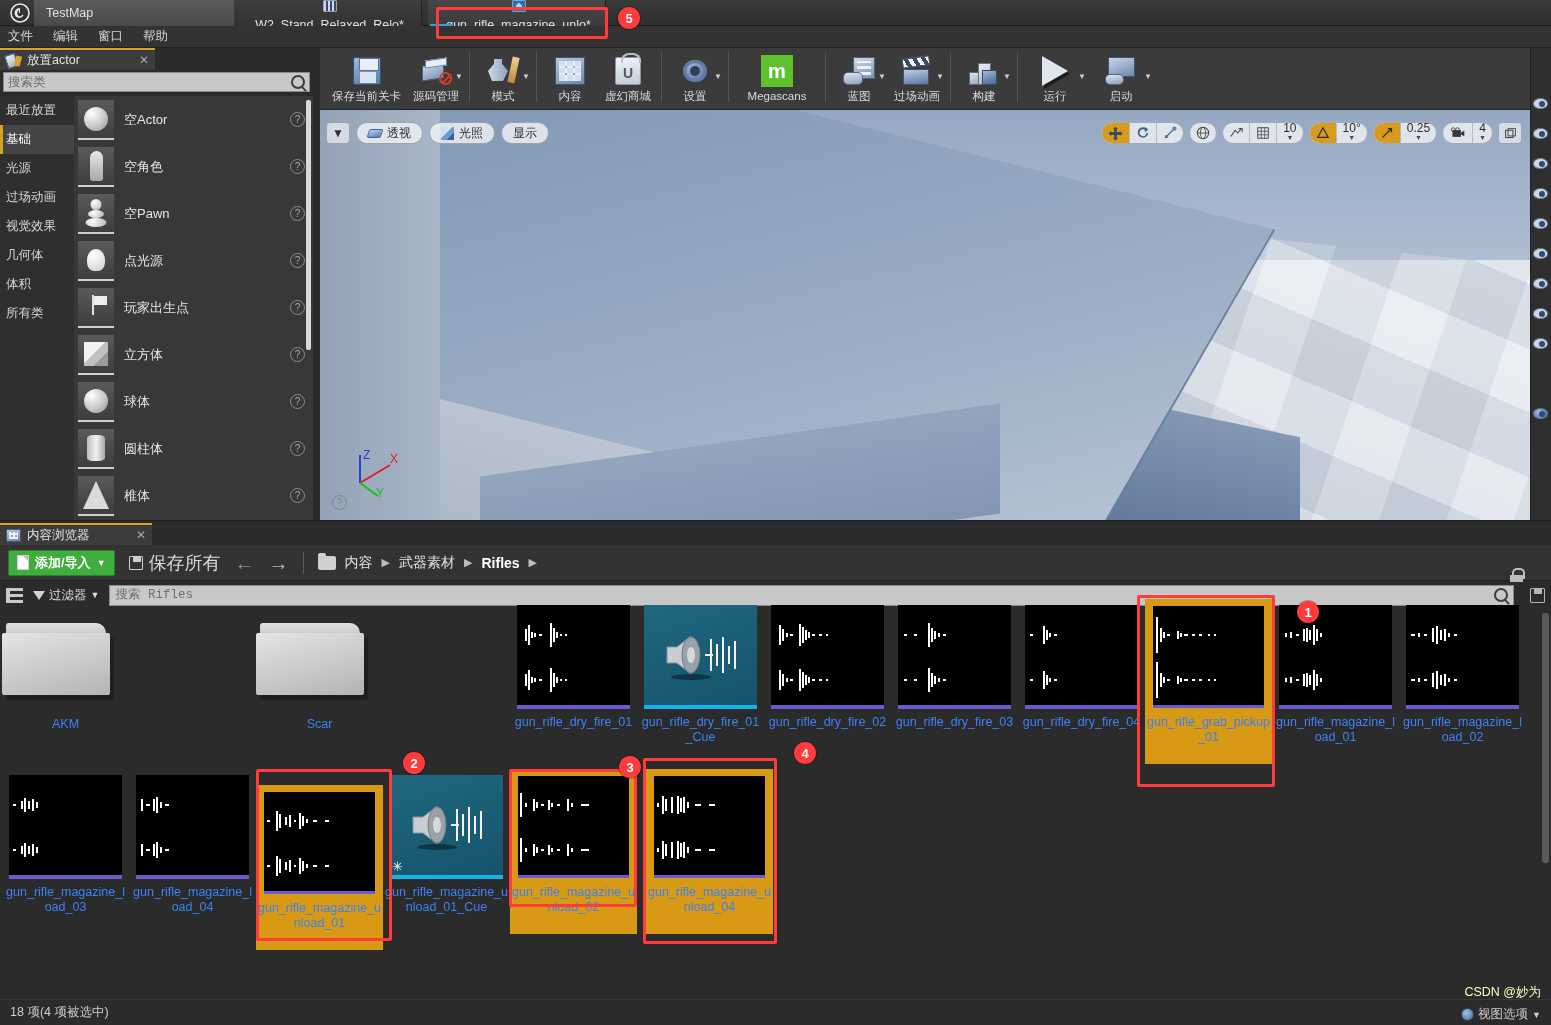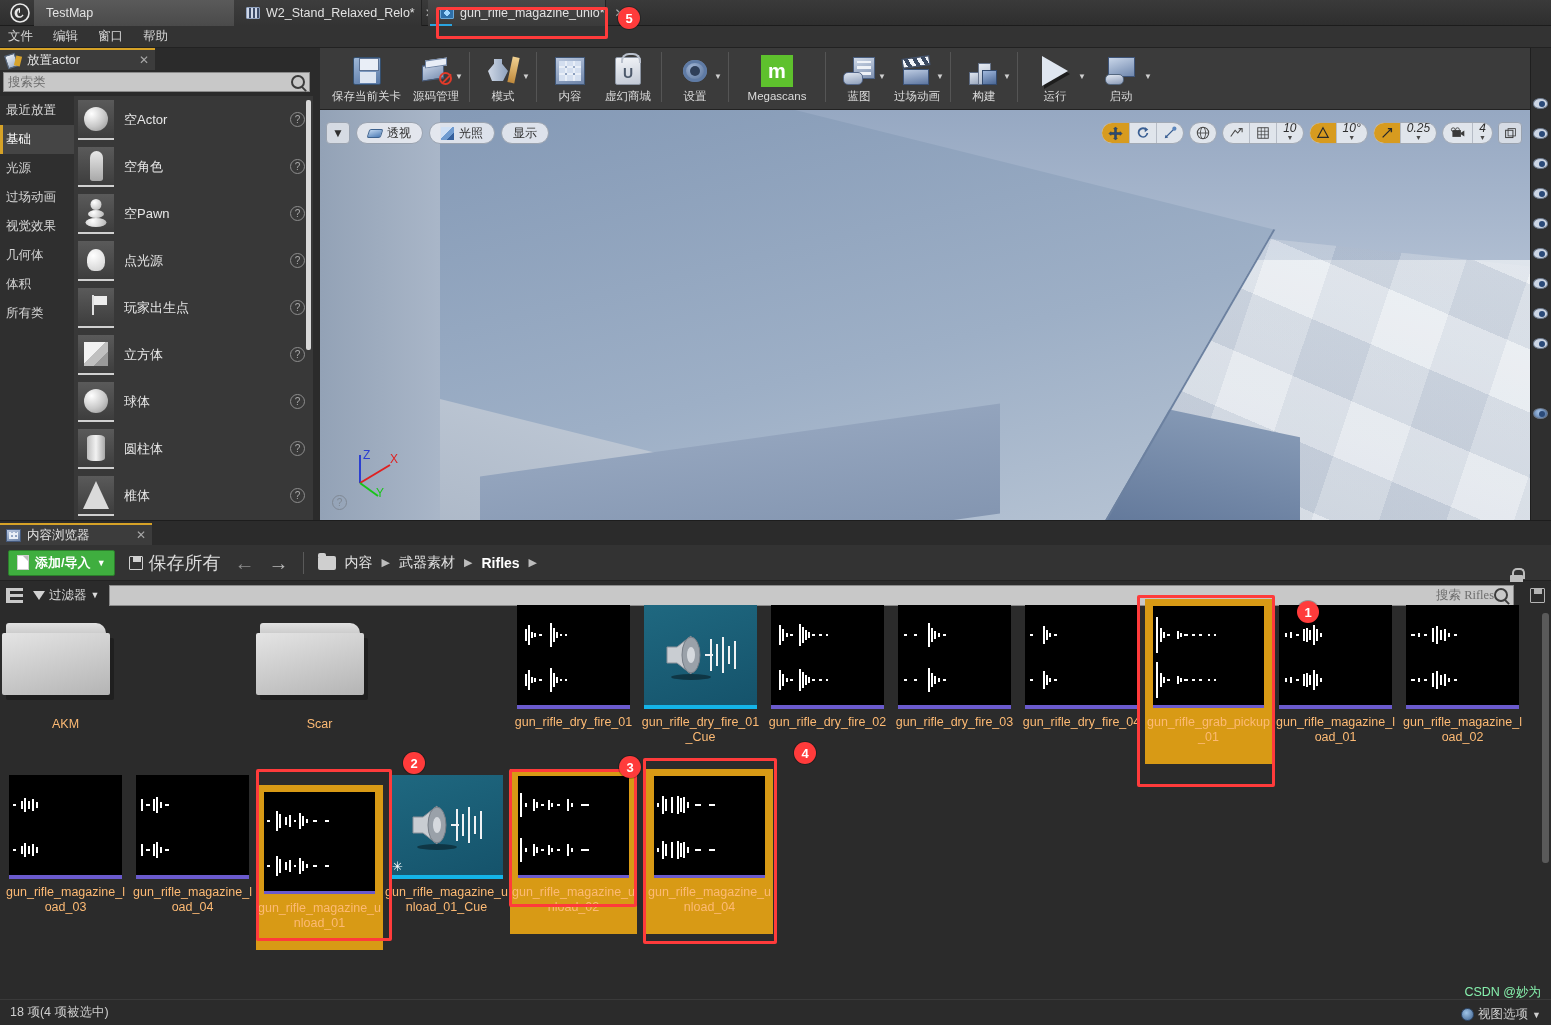--- a/index.html
+++ b/index.html
@@ -25,21 +25,21 @@
     font-size: 17px; color: #e8e8e8; font-weight: bold;
   }
   .tab {
     position: absolute; top: 0; height: 26px;
     display: flex; align-items: center; gap: 6px;
     padding: 0 8px 0 12px;
     font-size: 12.5px; color: #e2e2e2;
     border-right: 1px solid #232323;
   }
   .tab.active { background: linear-gradient(180deg,#5a5a5a,#4a4a4a); }
-  .tab.inactive { background: linear-gradient(180deg,#3d3d3d,#333); }
+  .tab.inactive { background: linear-gradient(180deg,#3d3d3d,#333); flex-direction: column; }
   .tab .tab-ico {
     width: 14px; height: 12px; flex: 0 0 auto; display:inline-block;
     background:
       repeating-linear-gradient(90deg,#cfd8e8 0 2px,#3b4a66 2px 4px),
       #47566f;
     border: 1px solid #8fa0bd; border-radius: 1px;
   }
   .tab .tab-ico.blue {
     background: radial-gradient(circle at 50% 50%, #9fd8ff 0 35%, #2e6fa8 36% 100%);
     border-color:#6aa8d8;
@@ -174,21 +174,21 @@
 
   .vp-toolbar-l{position:absolute;left:6px;top:12px;display:flex;align-items:center;gap:6px;}
   .vp-btn{height:22px;border:1px solid #9aa3b0;border-radius:11px;background:rgba(240,242,246,.82);
     display:flex;align-items:center;gap:5px;padding:0 11px;font-size:12px;color:#2f2f2f;}
   .vp-btn.sq{width:24px;padding:0;justify-content:center;border-radius:4px;background:rgba(225,228,234,.85);}
   .vp-dot-persp{width:14px;height:9px;background:linear-gradient(160deg,#bcd4ef,#4d7cb5);border:1px solid #3d628f;border-radius:2px;transform:skewX(-18deg);}
   .vp-dot-light{width:13px;height:13px;background:linear-gradient(135deg,#cfe0f5 0 45%,#6f9bd0 45% 72%,#35609c 72%);}
   .vp-toolbar-r{position:absolute;right:8px;top:12px;display:flex;align-items:center;gap:5px;}
   .vgrp{display:flex;align-items:center;border:1px solid #a2aab6;border-radius:11px;overflow:hidden;background:rgba(236,238,242,.85);height:22px;}
   .vgrp > div{height:22px;display:flex;align-items:center;justify-content:center;padding:0 6px;font-size:12px;color:#2d2d2d;border-right:1px solid #b6bcc6;}
-  .vgrp > div:last-child{border-right:0;font-style:italic;}
+  .vgrp > div:last-child{border-right:0;}
   .vgrp .on{background:#d79b1f;}
   .num-w-caret{flex-direction:column;line-height:10px;}
   .num-w-caret small{font-size:7px;color:#4a4a4a;}
   .gz-axes{position:absolute;left:22px;bottom:22px;width:60px;height:55px;}
   .vp-help{position:absolute;left:12px;bottom:10px;width:15px;height:15px;border:1px solid #7f8894;border-radius:50%;color:#7f8894;font-size:10px;display:flex;align-items:center;justify-content:center;}
 
   
   .outliner{position:absolute;left:1530px;top:48px;width:21px;height:472px;background:#2f2f2f;border-left:1px solid #1f1f1f;}
   .ol-row{height:30px;display:flex;align-items:center;padding-left:2px;}
   .eye{width:15px;height:11px;border-radius:50% 50% 45% 45%;background:#cdd6e4;border:1px solid #6d7a8d;position:relative;}
@@ -223,30 +223,30 @@
   .lock-ico{position:absolute;right:28px;top:30px;width:13px;height:11px;background:#bdbdbd;border-radius:1px;}
   .lock-ico:before{content:"";position:absolute;left:2px;top:-7px;width:9px;height:9px;border:2px solid #bdbdbd;border-bottom:none;border-radius:5px 5px 0 0;}
 
   .cb-filterbar{position:absolute;left:0;top:61px;width:1551px;height:26px;background:#2b2b2b;display:flex;align-items:center;padding:0 6px;gap:10px;}
   .list-ico{width:17px;height:15px;background:
      linear-gradient(90deg,#c9c9c9 0 4px,transparent 4px),
      repeating-linear-gradient(0deg,#c9c9c9 0 3px,transparent 3px 6px);}
   .filter-btn{display:flex;align-items:center;gap:4px;font-size:12.5px;color:#dcdcdc;}
   .funnel{width:0;height:0;border-left:6px solid transparent;border-right:6px solid transparent;border-top:9px solid #d2d2d2;}
   .cb-search{flex:1;height:21px;background:#c8c8c8;border:1px solid #8a8a8a;display:flex;align-items:center;padding:0 5px;}
-  .cb-search input{flex:1;border:0;background:transparent;outline:none;font-size:12.5px;color:#a21caf;font-family:Liberation Serif, serif;text-align:right;}
+  .cb-search input{flex:1;border:0;background:transparent;outline:none;font-size:12.5px;color:#a21caf;font-family:Liberation Mono, monospace;}
   .cb-search input::placeholder{color:#6e6e6e;}
   .save-ico{width:15px;height:15px;border:1.5px solid #b4b4b4;border-radius:1px;position:relative;margin-left:6px;}
   .save-ico:after{content:"";position:absolute;left:3px;top:0;width:8px;height:5px;background:#b4b4b4;}
 
   
   .grid{position:absolute;left:0;top:92px;width:1551px;height:895px;}
   .cell{position:absolute;width:127px;}
   .cell .thumbwrap{position:relative;width:113px;height:104px;margin:0 auto;}
-  .cell .label{margin-top:6px;text-align:center;font-size:12.5px;line-height:15px;color:#fdba74;
+  .cell .label{margin-top:6px;text-align:center;font-size:12.5px;line-height:15px;color:#3b82f6;
     word-break:break-all;padding:0 2px;}
   .cell.selected .selbg{position:absolute;left:0;top:-6px;width:127px;height:165px;background:#d89a15;}
   .cell .inner{position:relative;z-index:2;}
   .thumb-snd{width:113px;height:104px;background:#000;border-bottom:4px solid #6a5acd;position:relative;overflow:hidden;}
   .thumb-cue{width:113px;height:104px;background:linear-gradient(160deg,#1f6880,#15536b);border-bottom:4px solid #14b4e8;position:relative;overflow:hidden;}
   .thumb-folder{width:113px;height:88px;position:relative;margin-top:10px;}
   .fold-back{position:absolute;left:4px;top:0;width:100px;height:14px;background:linear-gradient(180deg,#e2e2e2,#c4c4c4);border-radius:3px 10px 0 0;}
   .fold-front{position:absolute;left:0;top:10px;width:108px;height:62px;background:linear-gradient(165deg,#e4e4e4,#b4b4b4);border-radius:2px;
     box-shadow:4px 5px 0 rgba(0,0,0,.28);}
   .sel-orange{outline:4px solid #d89a15;outline-offset:-1px;}
@@ -254,21 +254,21 @@
   .speaker{position:absolute;left:50%;top:50%;transform:translate(-50%,-50%);width:88px;height:52px;}
 
   
   .annot{position:absolute;border:3px solid #ff3b3b;border-radius:2px;pointer-events:none;z-index:40;}
   .badge{position:absolute;width:22px;height:22px;border-radius:50%;background:#ff3b3b;color:#fff;
     font-size:13px;font-weight:bold;display:flex;align-items:center;justify-content:center;z-index:50;
     box-shadow:0 0 0 1px rgba(0,0,0,.25);}
 
   .statusbar{position:absolute;left:0;bottom:0;width:1551px;height:26px;background:#2b2b2b;border-top:1px solid #3a3a3a;
     display:flex;align-items:center;padding:0 10px;font-size:12.5px;color:#cfcfcf;}
-  .watermark{position:absolute;right:10px;bottom:24px;font-size:12.5px;color:#86efac;z-index:60;}
+  .watermark{position:absolute;right:10px;bottom:24px;font-size:12.5px;color:#fef9c3;z-index:60;}
   .viewopt{position:absolute;right:10px;bottom:2px;font-size:12.5px;color:#cfcfcf;display:flex;align-items:center;gap:4px;z-index:60;}
   .clock{width:13px;height:13px;border-radius:50%;background:radial-gradient(circle at 40% 35%,#9fc4e8,#40638f);border:1px solid #2f4a6e;}
   .cb-scrollbar{position:absolute;right:2px;top:92px;width:7px;height:430px;}
   .cb-scrollbar i{position:absolute;left:0;top:0;width:7px;height:250px;background:#5a5a5a;border-radius:3px;}
 </style>
 </head>
 <body>
 
 <div id="app">
 

